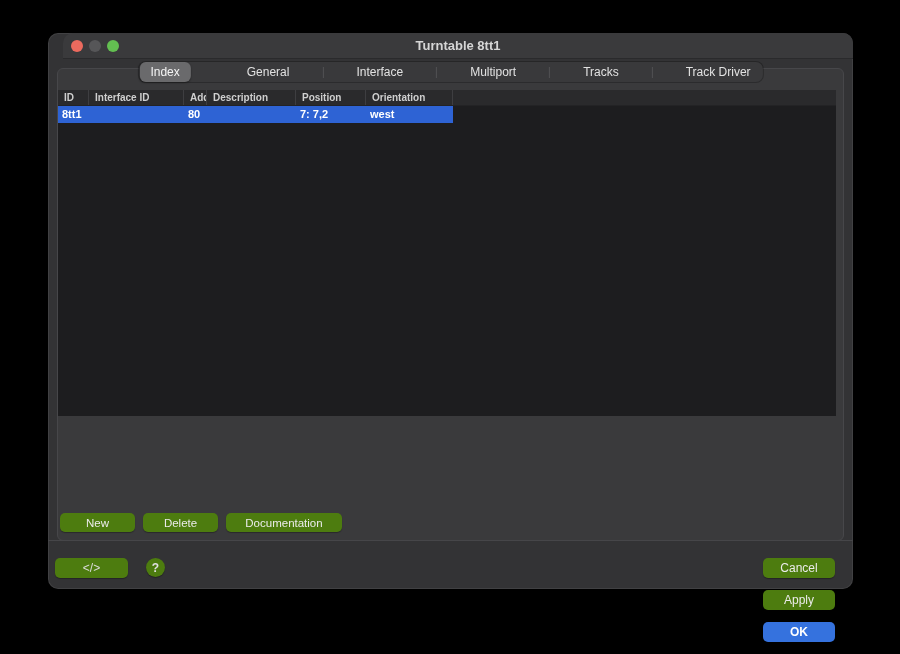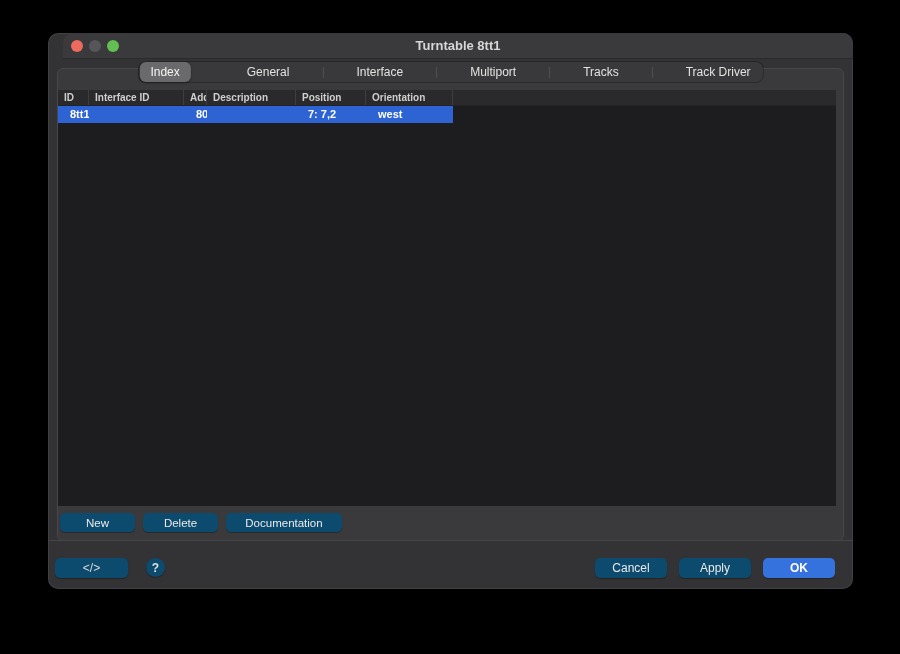--- a/index.html
+++ b/index.html
@@ -28,50 +28,50 @@
   .tab.selected { background: #6a6a6c; color: #f5f5f5;
     box-shadow: 0 1px 2px rgba(0,0,0,0.35); }
   .sep { width: 1px; height: 11px; background: #525254; }
   .sep.hidden { visibility: hidden; }
 
   
   .groupbox { position: absolute; left: 9px; top: 35px; width: 787px; height: 473px;
     background: #3a3a3c; border: 1px solid #47474a; border-radius: 6px; }
 
   
-  .table { position: absolute; left: 10px; top: 57px; width: 778px; height: 416px;
+  .table { position: absolute; left: 10px; top: 57px; width: 778px; height: 326px;
     background: #1d1d1f; overflow: hidden; }
   .thead { display: flex; height: 16px; background: #2a2a2c; border-bottom: 1px solid #232325; }
   .th { font-size: 10px; font-weight: bold; color: #cfcfcf; line-height: 16px;
     padding-left: 6px; border-right: 1px solid #3e3e41; overflow: hidden; white-space: nowrap; }
   .th.fill { flex: 1; border-right: none; }
   .trow { display: flex; height: 17px; width: 395px; }
   .trow.selected { background: #2e63d4; }
   .td { font-size: 11px; font-weight: bold; color: #ffffff; line-height: 17px;
-    padding-left: 12px; overflow: hidden; white-space: nowrap; }
+    padding-left: 4px; overflow: hidden; white-space: nowrap; }
   .c0 { width: 31px; } .c1 { width: 95px; } .c2 { width: 23px; }
   .c3 { width: 89px; } .c4 { width: 70px; } .c5 { width: 87px; }
 
   
   button { appearance: none; border: none; font-family: "Liberation Sans", sans-serif;
-    background: #0c4a6e; color: #ebebeb; border-radius: 5px; font-size: 11.5px;
+    background: #4d7c0f; color: #ebebeb; border-radius: 5px; font-size: 11.5px;
     box-shadow: 0 1px 1px rgba(0,0,0,0.3); cursor: default; }
   .actions { position: absolute; left: 12px; top: 480px; display: flex; gap: 8px; }
   .actions button { height: 19px; }
   .btn-new, .btn-delete { width: 75px; }
   .btn-doc { width: 116px; }
 
   .divider { position: absolute; left: 0; right: 0; top: 507px; height: 1px; background: #464649; }
 
   
   .footer { position: absolute; left: 0; right: 0; top: 525px; height: 20px; }
   .btn-code { position: absolute; left: 7px; width: 73px; height: 20px; font-size: 12px; color: #dcdcdc; }
   .btn-help { position: absolute; left: 98px; top: 0px; width: 19px; height: 19px;
     border-radius: 50%; font-size: 12px; font-weight: bold; color: #e0e0e0; padding: 0; }
-  .footer-right { position: absolute; right: 18px; top: 0; display: flex; gap: 12px; }
+  .footer-right { position: absolute; right: 18px; top: 0; display: flex; gap: 12px; flex-direction: column; }
   .footer-right button { width: 72px; height: 20px; font-size: 12px; }
   .btn-ok { background: #3572de; color: #ffffff; font-weight: bold; }
 </style>
 </head>
 <body>
 
 <div class="window">
 
   <div class="titlebar">
     <div class="traffic">

